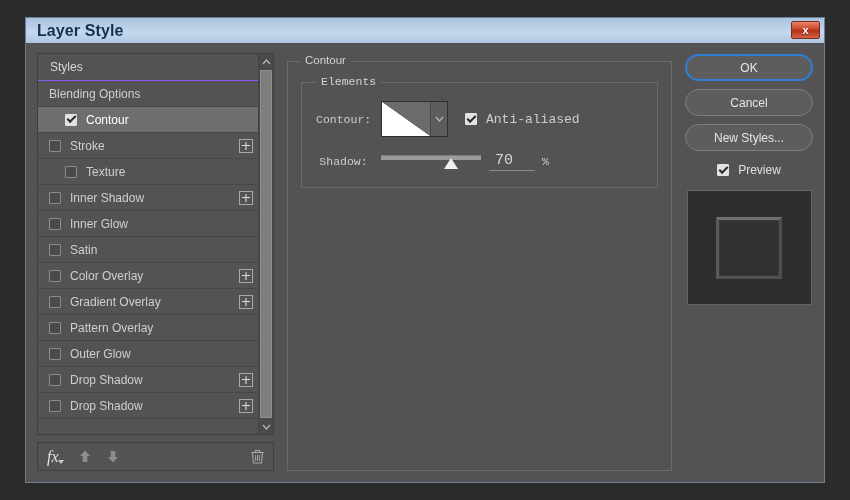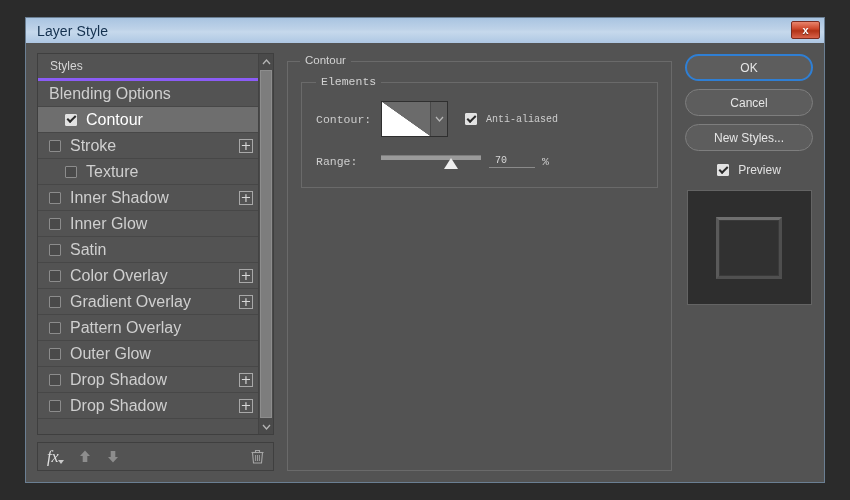--- a/index.html
+++ b/index.html
@@ -21,22 +21,23 @@
   }
   .titlebar {
     height: 25px;
     background: linear-gradient(to bottom, #a9c4e1 0%, #bed2e8 45%, #c6d9ec 55%, #aec7e3 100%);
     display: flex; align-items: center;
     padding: 0 3px 0 11px;
     flex: 0 0 auto;
     position: relative;
   }
   .title-text {
-    font-size: 14px; color: #14314f;
+    font-size: 16px; color: #14314f;
     letter-spacing: .1px;
+    font-weight: bold;
   }
   .close-btn {
     position: absolute; right: 4px; top: 3px;
     width: 29px; height: 18px;
     border: 1px solid #7a2b20;
     border-radius: 2px;
     background: linear-gradient(to bottom, #e8856d 0%, #cf4a2e 40%, #b23317 55%, #d9624a 100%);
     display: flex; align-items: center; justify-content: center;
     color: #fff; font-size: 11px; font-weight: bold;
     text-shadow: 0 1px 1px rgba(0,0,0,.5);
@@ -67,29 +68,29 @@
   .styles-list {
     flex: 1 1 auto;
     display: flex; flex-direction: column;
     overflow: hidden;
   }
   .list-header {
     height: 27px;
     display: flex; align-items: center;
     padding-left: 12px;
     font-size: 12px; color: #d6d6d6;
-    border-bottom: 3px solid #8b5cf6;
+    border-bottom: 1px solid #8b5cf6;
     background: #535353;
     flex: 0 0 auto;
   }
   .row {
     height: 26px;
     display: flex; align-items: center;
     padding-left: 11px; padding-right: 5px;
-    font-size: 16px; color: #cfcfcf;
+    font-size: 12px; color: #cfcfcf;
     border-bottom: 1px solid #474747;
     flex: 0 0 auto;
     cursor: default;
   }
   .row.indent { padding-left: 27px; }
   .row.checked-row { background: #5b5b5b; color: #e3e3e3; }
   .row.selected { background: #6e6e6e; color: #ffffff; }
 
   .cb {
     width: 12px; height: 12px;
@@ -214,21 +215,21 @@
     color: #d2d2d2;
   }
 
   .field-row {
     display: flex; align-items: center;
     margin-bottom: 14px;
   }
   .field-row:last-child { margin-bottom: 0; }
   .field-label {
     font-size: 11.5px; color: #cdcdcd;
-    text-align: left;
+    text-align: center;
     flex: 0 0 auto;
   }
   .lbl-contour { width: 55px; margin-right: 10px; }
   .lbl-range { width: 55px; margin-right: 10px; }
 
   .contour-select {
     display: flex;
     border: 1px solid #2f2f2f;
     flex: 0 0 auto;
     cursor: pointer;
@@ -250,21 +251,21 @@
     border-left: 1px solid #484848;
     display: flex; align-items: center; justify-content: center;
     color: #b9b9b9; font-size: 8px;
   }
 
   .aa-wrap {
     display: flex; align-items: center;
     margin-left: 17px;
     cursor: pointer;
   }
-  .aa-label { font-size: 10px; color: #cdcdcd; }
+  .aa-label { font-size: 13px; color: #cdcdcd; }
 
   .slider {
     width: 100px; height: 20px;
     position: relative;
     flex: 0 0 auto;
     margin-right: 8px;
     cursor: pointer;
   }
   .slider-track {
     position: absolute;
@@ -277,21 +278,21 @@
     position: absolute;
     top: 7px;
     width: 0; height: 0;
     border-left: 7px solid transparent;
     border-right: 7px solid transparent;
     border-bottom: 11px solid #efefef;
     transform: translateX(-7px);
   }
   .num-field {
     width: 46px;
-    font-size: 10px; color: #d8d8d8;
+    font-size: 15px; color: #d8d8d8;
     border-bottom: 1px solid #8a8a8a;
     padding: 0 0 1px 6px;
     margin-right: 7px;
     background: transparent;
   }
   .pct { font-size: 11.5px; color: #cdcdcd; }
 
   
   .right-col {
     width: 128px;
@@ -473,21 +474,21 @@
                   </svg>
               </div>
             </div>
             <div class="aa-wrap">
               <span class="cb on"></span>
               <span class="aa-label">Anti-aliased</span>
             </div>
           </div>
 
           <div class="field-row">
-            <span class="field-label lbl-range">Range:</span>
+            <span class="field-label lbl-range">Shadow:</span>
             <div class="slider">
               <div class="slider-track"></div>
               <div class="slider-thumb" id="range-thumb" style="left: 70%;"></div>
             </div>
             <div class="num-field">70</div>
             <span class="pct">%</span>
           </div>
         </div>
       </div>
     </div>

